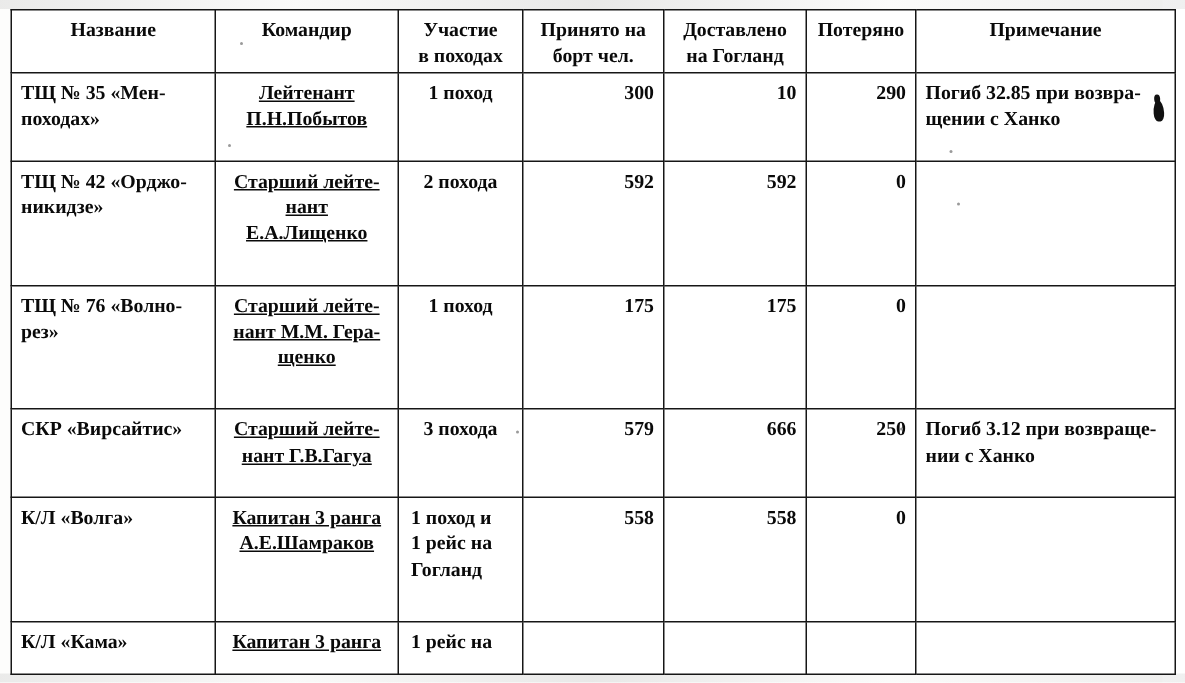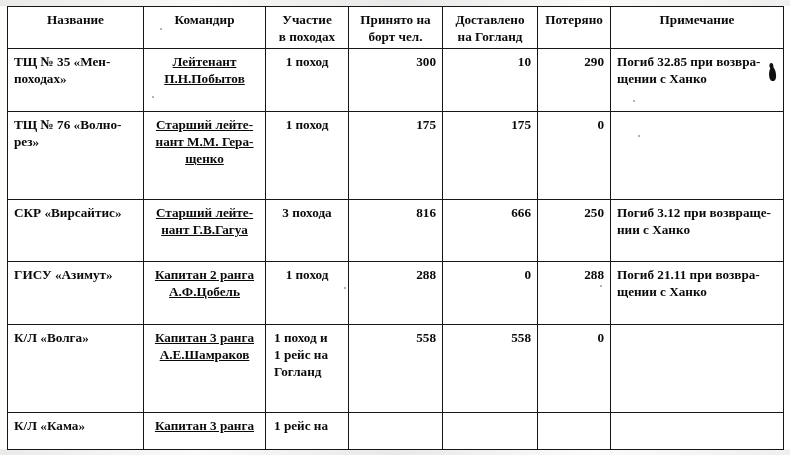--- a/index.html
+++ b/index.html
@@ -179,20 +179,39 @@
         </td>
         <td class="num-cell">300</td>
         <td class="num-cell">10</td>
         <td class="num-cell">290</td>
         <td class="note-cell">
           <span class="ln">Погиб 32.85 при возвра-</span>
           <span class="ln">щении с Ханко</span>
         </td>
       </tr>
 
+      <tr>
+        <td class="name-cell">
+          <span class="ln">ТЩ № 42 «Орджо-</span>
+          <span class="ln">никидзе»</span>
+        </td>
+        <td class="cmdr-cell">
+          <span class="ln">Старший лейте-</span>
+          <span class="ln">нант Е.А.Лищенко</span>
+        </td>
+        <td class="trips-cell">
+          <span class="ln">2 похода</span>
+        </td>
+        <td class="num-cell">592</td>
+        <td class="num-cell">592</td>
+        <td class="num-cell">0</td>
+        <td class="note-cell">
+          <span class="ln"></span>
+        </td>
+      </tr>
 
       <tr>
         <td class="name-cell">
           <span class="ln">ТЩ № 76 «Волно-</span>
           <span class="ln">рез»</span>
         </td>
         <td class="cmdr-cell">
           <span class="ln">Старший лейте-</span>
           <span class="ln">нант М.М. Гера-</span>
           <span class="ln">щенко</span>
@@ -212,50 +231,31 @@
         <td class="name-cell">
           <span class="ln">СКР «Вирсайтис»</span>
         </td>
         <td class="cmdr-cell">
           <span class="ln">Старший лейте-</span>
           <span class="ln">нант Г.В.Гагуа</span>
         </td>
         <td class="trips-cell">
           <span class="ln">3 похода</span>
         </td>
-        <td class="num-cell">816</td>
+        <td class="num-cell">579</td>
         <td class="num-cell">666</td>
         <td class="num-cell">250</td>
         <td class="note-cell">
           <span class="ln">Погиб 3.12 при возвраще-</span>
           <span class="ln">нии с Ханко</span>
         </td>
       </tr>
 
 
 
-      <tr>
-        <td class="name-cell">
-          <span class="ln">ГИСУ «Азимут»</span>
-        </td>
-        <td class="cmdr-cell">
-          <span class="ln">Капитан 2 ранга</span>
-          <span class="ln">А.Ф.Цобель</span>
-        </td>
-        <td class="trips-cell">
-          <span class="ln">1 поход</span>
-        </td>
-        <td class="num-cell">288</td>
-        <td class="num-cell">0</td>
-        <td class="num-cell">288</td>
-        <td class="note-cell">
-          <span class="ln">Погиб 21.11 при возвра-</span>
-          <span class="ln">щении с Ханко</span>
-        </td>
-      </tr>
 
       <tr>
         <td class="name-cell">
           <span class="ln">К/Л «Волга»</span>
         </td>
         <td class="cmdr-cell">
           <span class="ln">Капитан 3 ранга</span>
           <span class="ln">А.Е.Шамраков</span>
         </td>
         <td class="trips-cell trips-left">

